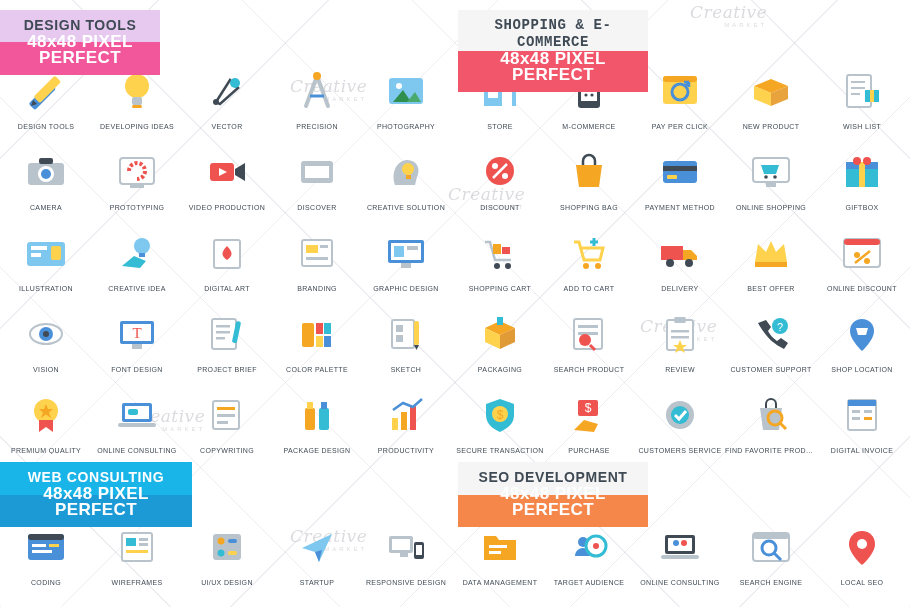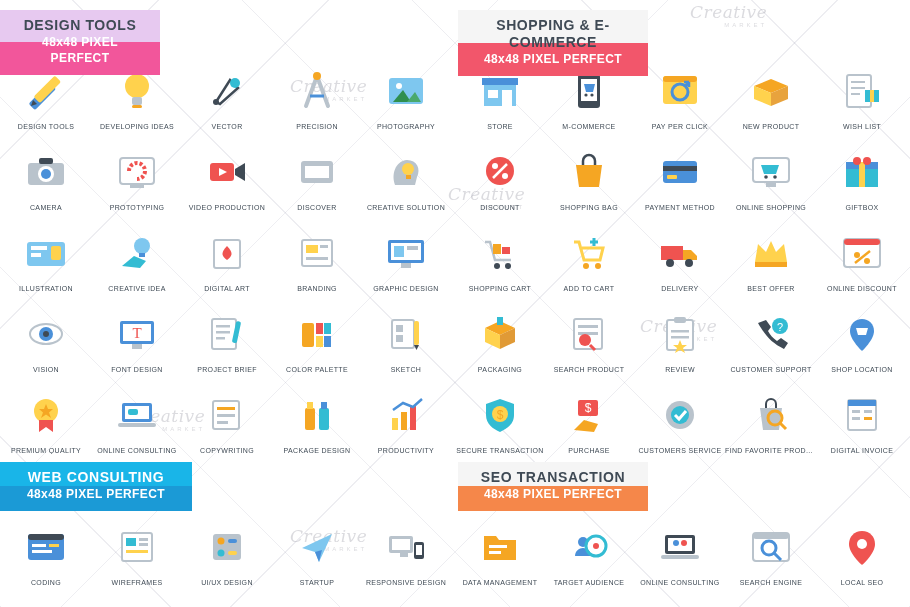--- a/index.html
+++ b/index.html
@@ -45,21 +45,21 @@
     z-index:8;
     color:#fff;
     text-align:center;
     padding:7px 14px 9px 14px;
     box-sizing:border-box;
   }
   .banner .b-title{
     font-size:14px;font-weight:bold;letter-spacing:.6px;line-height:17px;
   }
   .banner .b-sub{
-    font-size:12px;font-weight:bold;letter-spacing:.4px;line-height:16px;
+    font-size:17px;font-weight:bold;letter-spacing:.4px;line-height:16px;
   }
 
   .grid-cell{
     position:absolute;
     width:92px;
     text-align:center;
     z-index:7;
   }
   .ico{
     height:58px;
@@ -88,29 +88,29 @@
     <div class="wm" style="left: 640px; top: 318px;"><span>Creative</span><small>MARKET</small></div>
     <div class="wm" style="left: 128px; top: 408px;"><span>Creative</span><small>MARKET</small></div>
     <div class="wm" style="left: 290px; top: 528px;"><span>Creative</span><small>MARKET</small></div>
   </div>
 <div id="banner-layer">
     <div class="banner" style="left: 0px; top: 10px; width: 160px; background: linear-gradient(rgb(231, 201, 240) 0px, rgb(231, 201, 240) 50%, rgb(242, 86, 155) 50%, rgb(242, 86, 155) 100%);">
       <div class="b-title" style="color: rgb(63, 74, 85);">DESIGN TOOLS</div>
       <div class="b-sub">48x48 PIXEL PERFECT</div>
     </div>
     <div class="banner" style="left: 458px; top: 10px; width: 190px; background: linear-gradient(rgb(245, 245, 245) 0px, rgb(245, 245, 245) 50%, rgb(242, 86, 107) 50%, rgb(242, 86, 107) 100%);">
-      <div class="b-title" style="color: rgb(63, 74, 85);">SHOPPING &amp; E-COMMERCE</div>
+      <div class="b-title" style="color: rgb(63, 74, 85); font-family: Liberation Mono, monospace;">SHOPPING &amp; E-COMMERCE</div>
       <div class="b-sub">48x48 PIXEL PERFECT</div>
     </div>
     <div class="banner" style="left: 0px; top: 462px; width: 192px; background: linear-gradient(rgb(25, 181, 232) 0px, rgb(25, 181, 232) 50%, rgb(27, 154, 214) 50%, rgb(27, 154, 214) 100%);">
       <div class="b-title" style="color: rgb(255, 255, 255);">WEB CONSULTING</div>
       <div class="b-sub">48x48 PIXEL PERFECT</div>
     </div>
     <div class="banner" style="left: 458px; top: 462px; width: 190px; background: linear-gradient(rgb(245, 245, 245) 0px, rgb(245, 245, 245) 50%, rgb(245, 135, 74) 50%, rgb(245, 135, 74) 100%);">
-      <div class="b-title" style="color: rgb(63, 74, 85);">SEO TRANSACTION</div>
+      <div class="b-title" style="color: rgb(63, 74, 85);">SEO DEVELOPMENT</div>
       <div class="b-sub">48x48 PIXEL PERFECT</div>
     </div>
   </div>
 <div id="icon-grid">
     <div class="grid-cell" style="left: 0px; top: 62px;">
       <div class="ico">
         <svg width="50" height="50" viewBox="0 0 50 50">
           <g>
             <rect x="6" y="26" width="30" height="9" rx="2" fill="#4a90d9" transform="rotate(-45 21 30)"></rect>
             <rect x="22" y="8" width="9" height="30" rx="2" fill="#ffd24d" transform="rotate(45 26 23)"></rect>

